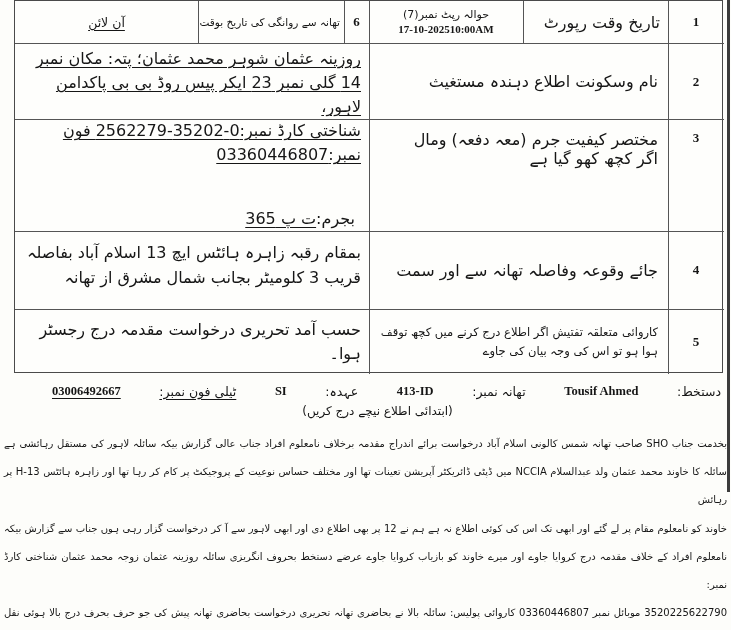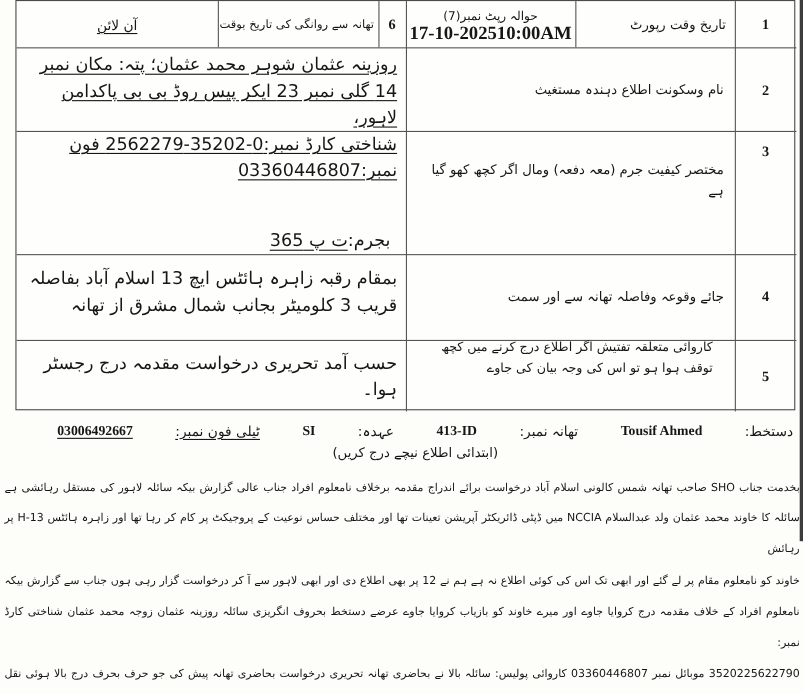--- a/index.html
+++ b/index.html
@@ -9,21 +9,21 @@
   .u{text-decoration:underline;text-underline-offset:3px;}
   .rtl{direction:rtl;unicode-bidi:plaintext;}
   
   .fir-table{position:absolute;left:14px;top:0;width:709px;height:373px;
              border:1.4px solid #4a4a4a;box-sizing:border-box;background:#fefefc;}
   .hline{position:absolute;left:0;width:709px;height:1px;background:#555;}
   .vline{position:absolute;width:1px;background:#555;}
   .cell{position:absolute;display:flex;box-sizing:border-box;direction:rtl;}
   .num{font-family:"Liberation Serif",serif;font-weight:bold;font-size:13px;
        align-items:center;justify-content:center;}
-  .lbl{font-size:12px;line-height:19px;}
+  .lbl{font-size:16px;line-height:19px;}
   .ans{font-size:16px;line-height:24px;}
   
   .sigrow{position:absolute;top:378px;left:52px;right:10px;height:26px;display:flex;
           direction:rtl;justify-content:space-between;align-items:center;font-size:12.5px;}
   .subtitle{position:absolute;top:404px;left:12px;width:731px;text-align:center;
             font-size:12px;direction:rtl;}
   
   .body-text{position:absolute;top:430px;left:4px;right:4px;}
   .bline{direction:rtl;text-align:justify;text-align-last:justify;
          font-size:10px;line-height:28.2px;white-space:normal;}
@@ -45,51 +45,51 @@
     <div class="vline" style="left:354px;top:0;height:373px"></div>
     <div class="vline" style="left:653px;top:0;height:373px"></div>
     <div class="vline" style="left:508px;top:0;height:42px"></div>
     <div class="vline" style="left:183px;top:0;height:42px"></div>
     <div class="vline" style="left:329px;top:0;height:42px"></div>
 
     <div class="cell num" style="left:653px;top:0;width:56px;height:42px">1</div>
     <div class="cell lbl" style="left:508px;top:0;width:145px;height:42px;align-items:center;justify-content:flex-start;padding:0 8px;white-space:nowrap">تاریخ وقت رپورٹ</div>
     <div class="cell" style="left:354px;top:0;width:154px;height:42px;flex-direction:column;align-items:center;justify-content:center">
       <div class="rtl" style="font-size:11px;line-height:14px">حوالہ رپٹ نمبر(7)</div>
-      <div class="latin" style="font-size:17px;line-height:15px;direction:ltr">17-10-202510:00AM</div>
+      <div class="latin" style="font-size:11px;line-height:15px;direction:ltr">17-10-202510:00AM</div>
     </div>
 
     <div class="cell num" style="left:329px;top:0;width:25px;height:42px">6</div>
     <div class="cell lbl" style="left:183px;top:0;width:146px;height:42px;align-items:center;justify-content:flex-start;padding:0 4px;font-size:10.5px;white-space:nowrap">تھانہ سے روانگی کی تاریخ بوقت</div>
     <div class="cell" style="left:0;top:0;width:183px;height:42px;align-items:center;justify-content:center">
       <span class="u" style="font-size:12.5px">آن لائن</span>
     </div>
 
     <div class="cell num" style="left:653px;top:43px;width:56px;height:75px">2</div>
     <div class="cell lbl" style="left:354px;top:43px;width:299px;height:75px;align-items:center;justify-content:flex-start;padding:0 10px">نام وسکونت اطلاع دہندہ مستغیث</div>
     <div class="cell" style="left:0;top:43px;width:354px;height:75px;flex-direction:column;padding:3px 8px 0 4px">
       <div class="ans u rtl" style="text-align:right">روزینہ عثمان شوہر محمد عثمان؛ پتہ: مکان نمبر 14 گلی نمبر 23 ایکر پیس روڈ بی بی پاکدامن لاہور،</div>
       <div class="ans u rtl" style="text-align:right">شناختی کارڈ نمبر:0-35202-2562279 فون نمبر:03360446807</div>
     </div>
 
     <div class="cell num" style="left:653px;top:119px;width:56px;height:111px;align-items:flex-start;padding-top:10px">3</div>
-    <div class="cell lbl" style="left:354px;top:134px;width:299px;height:111px;align-items:flex-start;justify-content:flex-start;padding:10px 10px 0 20px">مختصر کیفیت جرم (معہ دفعہ) ومال اگر کچھ کھو گیا ہے</div>
+    <div class="cell lbl" style="left:354px;top:119px;width:299px;height:111px;align-items:flex-start;justify-content:flex-start;padding:10px 10px 0 20px">مختصر کیفیت جرم (معہ دفعہ) ومال اگر کچھ کھو گیا ہے</div>
     <div class="cell" style="left:0;top:119px;width:354px;height:111px;flex-direction:row;align-items:flex-end;padding:12px 14px 0 0">
       <div class="ans rtl">بجرم:</div>
       <div class="ans u rtl" style="margin-top:20px;margin-left:36px">ت پ 365</div>
     </div>
 
     <div class="cell num" style="left:653px;top:231px;width:56px;height:76px">4</div>
     <div class="cell lbl" style="left:354px;top:231px;width:299px;height:76px;align-items:center;justify-content:flex-start;padding:0 10px">جائے وقوعہ وفاصلہ تھانہ سے اور سمت</div>
     <div class="cell" style="left:0;top:231px;width:354px;height:76px;padding:8px 8px 0 6px">
       <div class="ans rtl" style="text-align:right;line-height:25px">بمقام رقبہ زاہرہ ہائٹس ایچ 13 اسلام آباد بفاصلہ قریب 3 کلومیٹر بجانب شمال مشرق از تھانہ</div>
     </div>
 
     <div class="cell num" style="left:653px;top:309px;width:56px;height:63px">5</div>
-    <div class="cell lbl" style="left:354px;top:292px;width:299px;height:63px;align-items:center;justify-content:flex-start;padding:0 20px;font-size:11.5px">کاروائی متعلقہ تفتیش اگر اطلاع درج کرنے میں کچھ توقف ہوا ہو تو اس کی وجہ بیان کی جاوے</div>
+    <div class="cell lbl" style="left:354px;top:309px;width:299px;height:63px;align-items:center;justify-content:flex-start;padding:0 10px;font-size:11.5px">کاروائی متعلقہ تفتیش اگر اطلاع درج کرنے میں کچھ توقف ہوا ہو تو اس کی وجہ بیان کی جاوے</div>
     <div class="cell" style="left:0;top:309px;width:354px;height:63px;align-items:center;padding:0 8px 0 6px">
       <div class="ans rtl" style="text-align:right">حسب آمد تحریری درخواست مقدمہ درج رجسٹر ہوا۔</div>
     </div>
 
   </div>
 
   <div class="sigrow">
     <span>دستخط:</span>
     <span class="latin">Tousif Ahmed</span>
     <span>تھانہ نمبر:</span>

